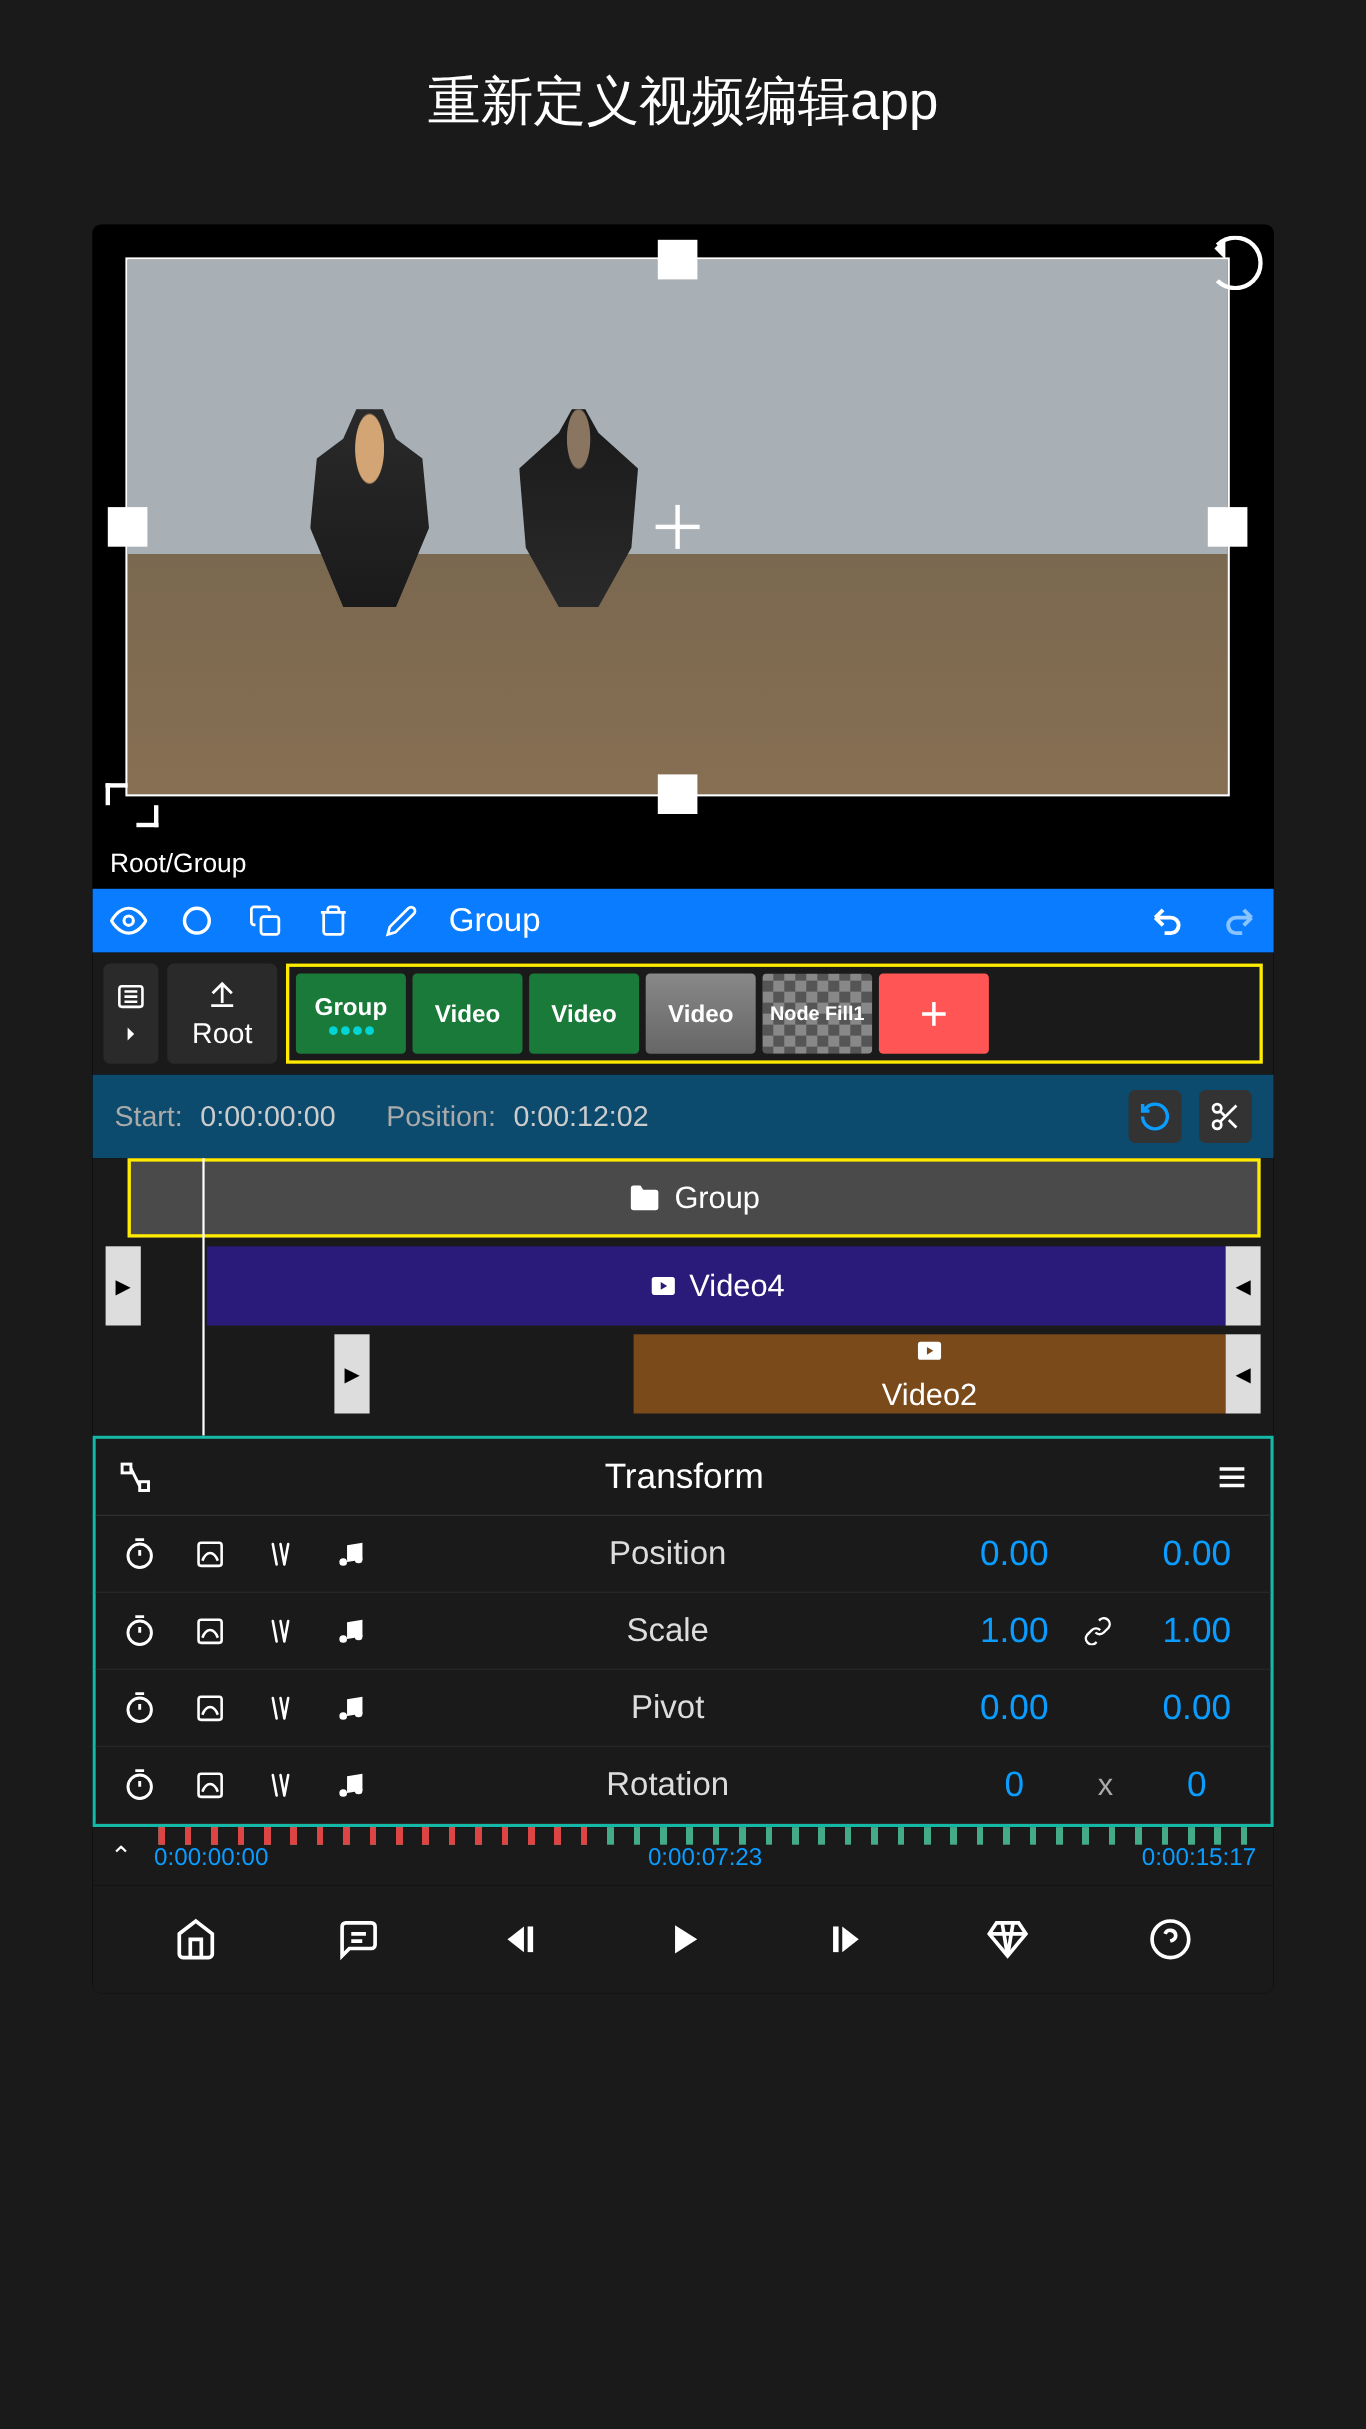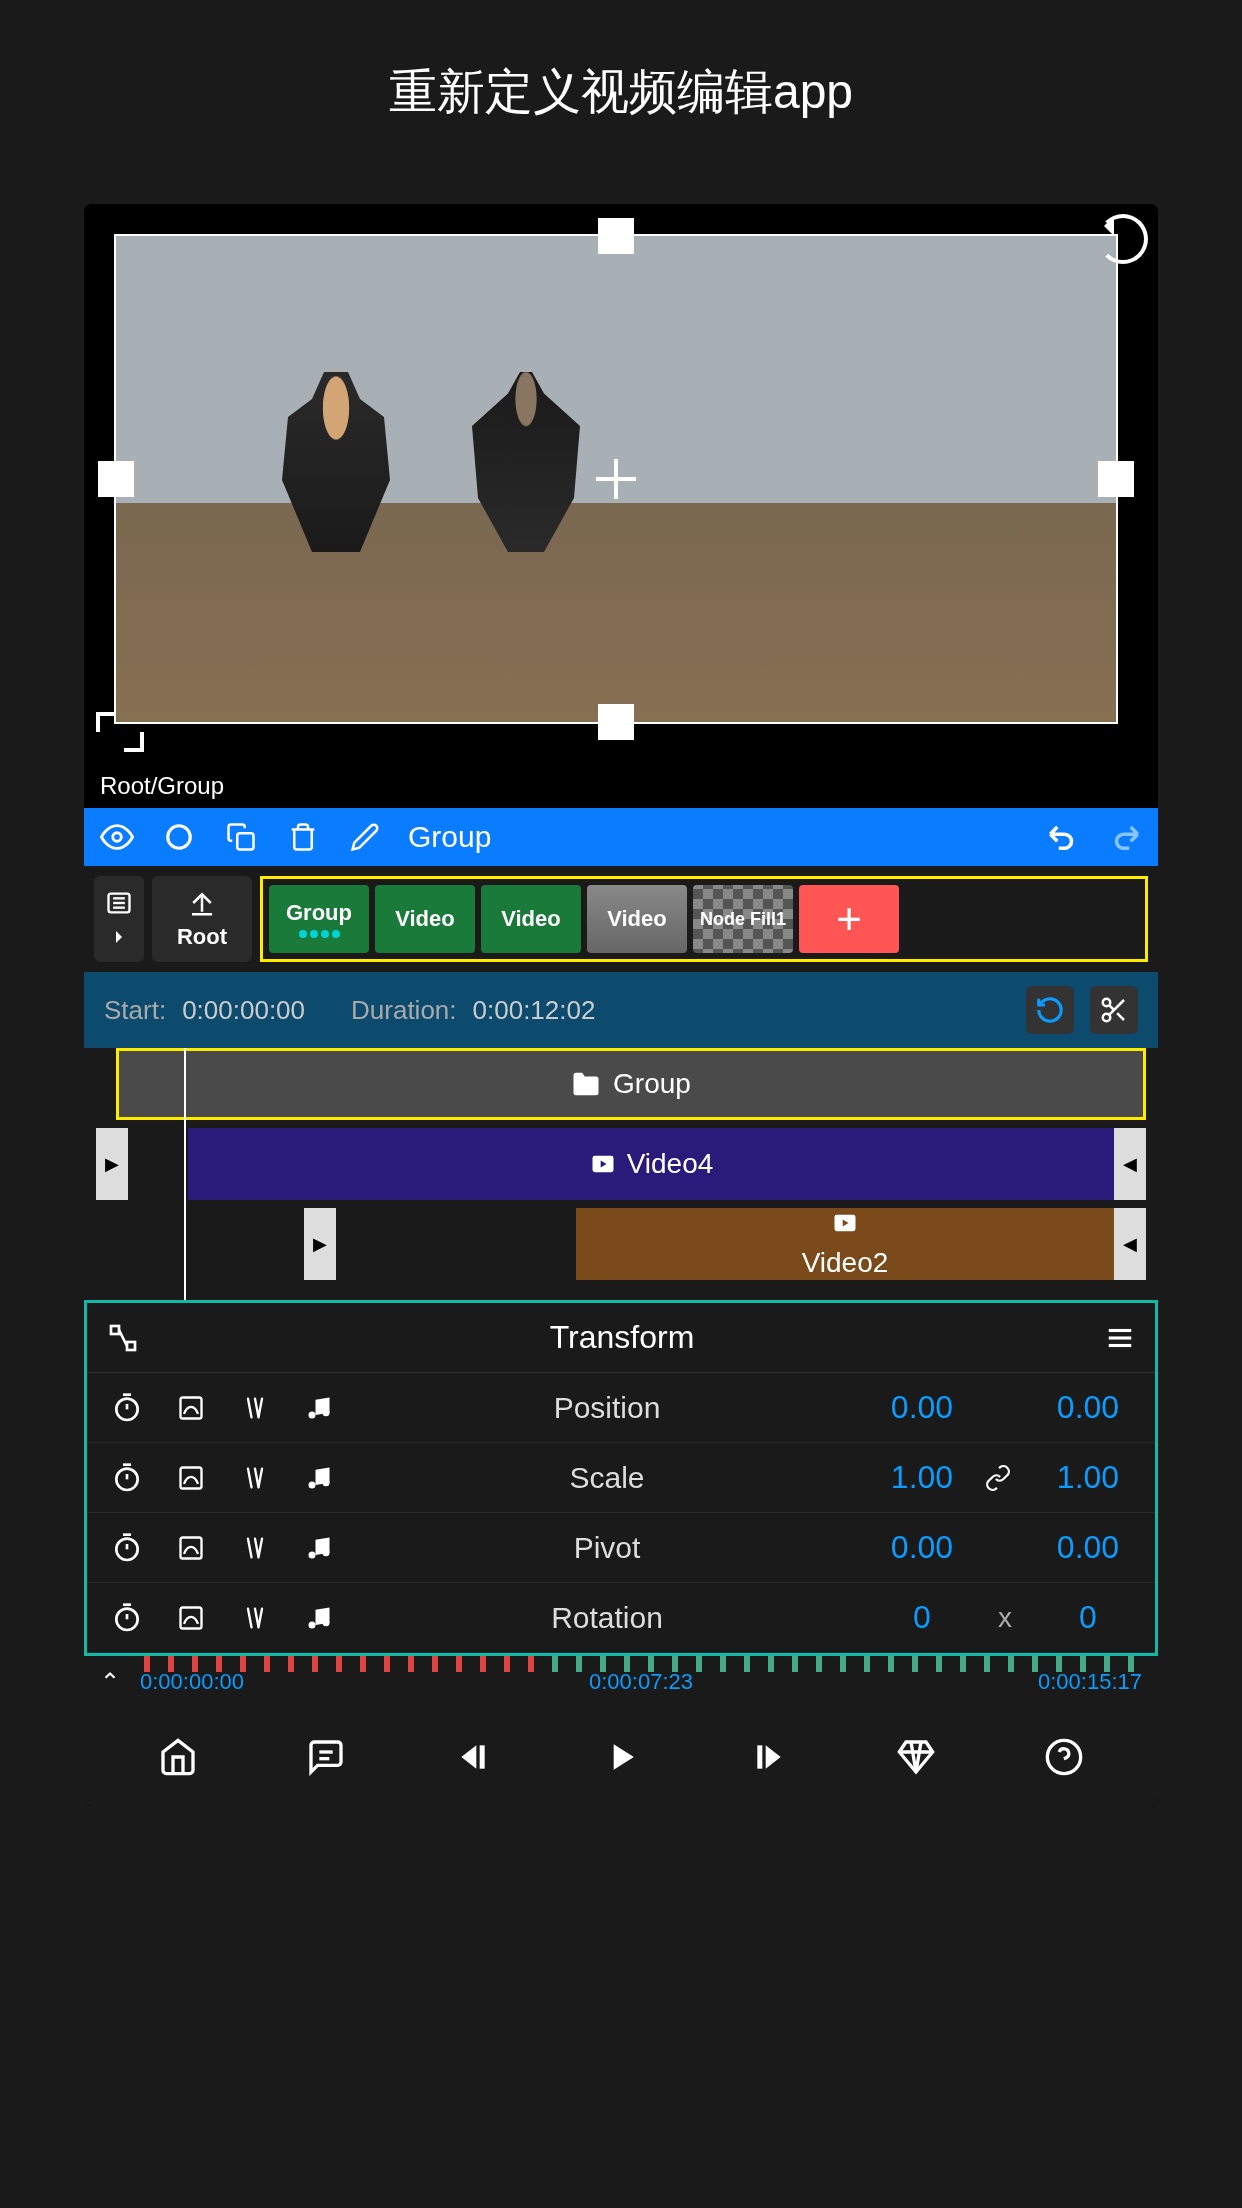--- a/index.html
+++ b/index.html
@@ -25,21 +25,21 @@
 .frame-corners::before { top: 0; left: 0; border-right: none; border-bottom: none; }
 .frame-corners::after { bottom: 0; right: 0; border-left: none; border-top: none; }
 .breadcrumb { padding: 8px 16px; font-size: 24px; background: #000; }
 .toolbar { background: #0a7cff; display: flex; align-items: center; padding: 10px 14px; gap: 24px; }
 .tb-icon { width: 38px; height: 38px; display: flex; align-items: center; justify-content: center; }
 .tb-label { font-size: 30px; flex: 1; }
 svg { display: block; }
 .clips-row { display: flex; background: #1a1a1a; padding: 10px; gap: 8px; }
 .side-toggle { width: 50px; display: flex; flex-direction: column; align-items: center; justify-content: center; gap: 8px; background: #2a2a2a; border-radius: 6px; }
 .root-btn { width: 100px; background: #2a2a2a; border-radius: 6px; display: flex; flex-direction: column; align-items: center; justify-content: center; gap: 6px; padding: 12px 0; }
-.root-btn-label { font-size: 22px; font-weight: bold; }
+.root-btn-label { font-size: 26px; font-weight: normal; }
 .clips-container { flex: 1; border: 3px solid #ffeb00; display: flex; gap: 6px; padding: 6px; align-items: stretch; }
 .clip { width: 100px; border-radius: 4px; display: flex; flex-direction: column; align-items: center; justify-content: center; font-size: 22px; font-weight: bold; padding: 8px 4px; }
 .clip-group { background: #1a7a3a; position: relative; }
 .clip-dots { display: flex; gap: 3px; margin-top: 4px; }
 .clip-dots span { width: 8px; height: 8px; border-radius: 50%; background: #00d4d4; }
 .clip-video { background: #1a7a3a; }
 .clip-thumb { background: linear-gradient(#888, #666); }
 .clip-fill { background: repeating-conic-gradient(#888 0 25%, #555 0 50%) 50% / 20px 20px; font-size: 18px; }
 .clip-add { background: #ff5555; font-size: 44px; font-weight: 300; }
 .time-info-row { display: flex; align-items: center; padding: 14px 20px; gap: 16px; font-size: 26px; background: #0c4a6e; }
@@ -180,21 +180,21 @@
       <div class="clip clip-fill">
           <span>Node Fill1</span>
         </div>
       <div class="clip clip-add">+</div>
     </div>
   </div>
 
   <div class="time-info-row">
     <span class="time-label">Start:</span>
     <span class="time-val">0:00:00:00</span>
-    <span class="time-label" style="margin-left:30px">Duration:</span>
+    <span class="time-label" style="margin-left:30px">Position:</span>
     <span class="time-val">0:00:12:02</span>
     <div class="time-spacer"></div>
     <div class="icon-btn">
       <svg width="30" height="30" viewBox="0 0 24 24" fill="none" stroke="#0a9cff" stroke-width="2.5">
           <path d="M3 12a9 9 0 109-9 9 9 0 00-6.4 2.6L3 8"></path>
           <path d="M3 3v5h5"></path>
         </svg>
     </div>
     <div class="icon-btn">
       <svg width="30" height="30" viewBox="0 0 24 24" fill="none" stroke="#fff" stroke-width="2">

